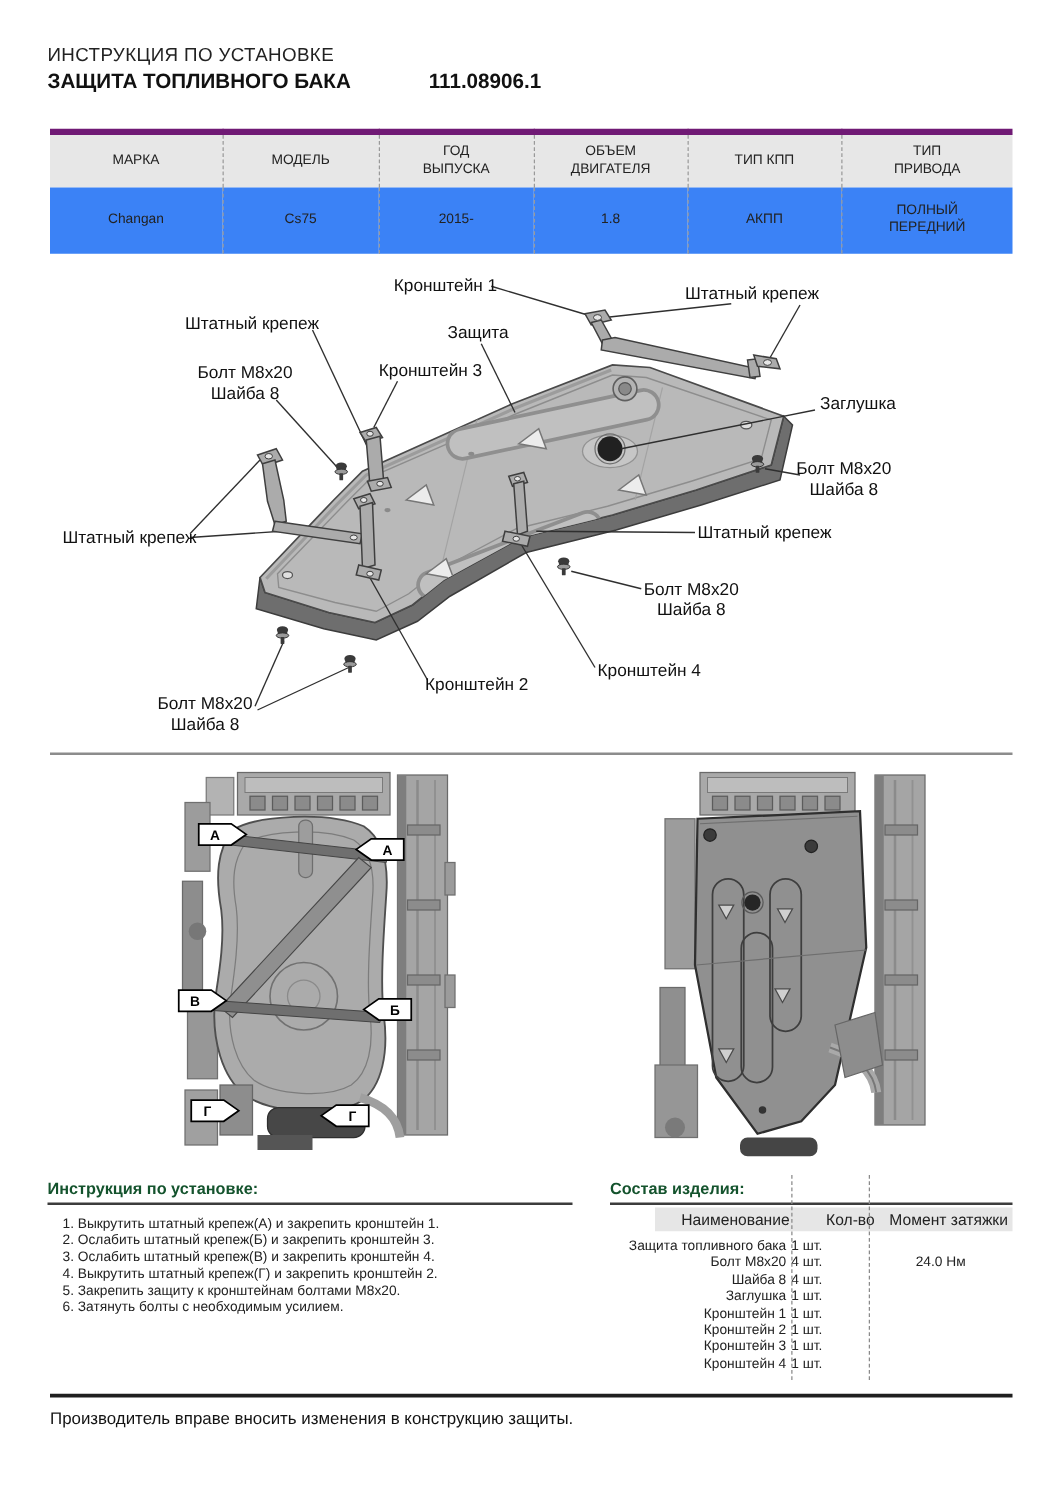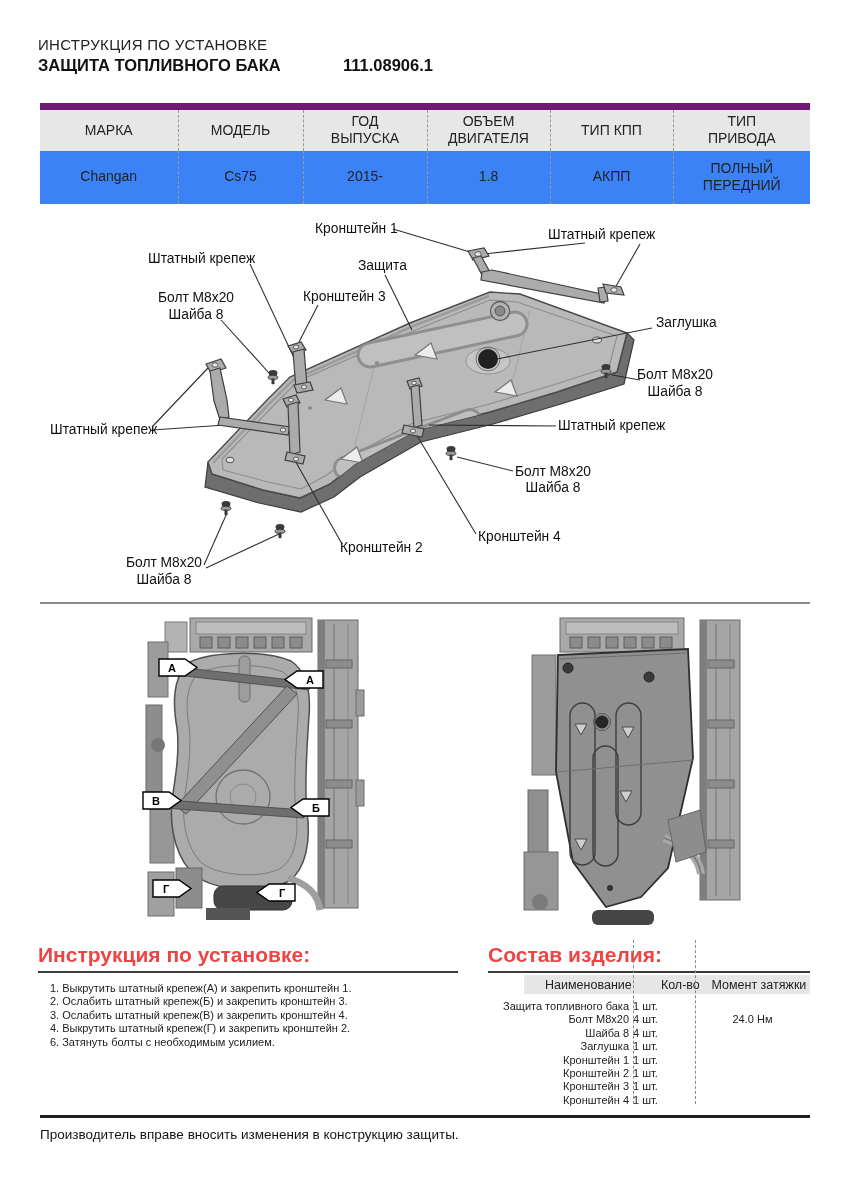--- a/index.html
+++ b/index.html
@@ -9,38 +9,38 @@
   }
   
   .doc-header { position:absolute; left:38px; top:36px; width:772px; }
   .doc-type { font-size:15px; letter-spacing:.3px; color:#222; }
   .doc-title-row { display:flex; margin-top:3px; font-size:16.5px; font-weight:bold; color:#111; }
   .product-title { width:305px; }
   
   .vehicle-table {
     position:absolute; left:40px; top:103px; width:770px;
     border-collapse:collapse; table-layout:fixed;
-    border-top:7px solid #701a75; font-size:14px; color:#222;
+    border-top:5px solid #701a75; font-size:11px; color:#222;
   }
   .vehicle-table th, .vehicle-table td {
     text-align:center; vertical-align:middle; white-space:pre-line;
     border-left:1px dashed #999; line-height:1.25; font-weight:normal; padding:0 4px;
   }
   .vehicle-table th:first-child, .vehicle-table td:first-child { border-left:none; }
   .vehicle-table thead tr { background:#e7e7e7; height:44px; }
   .vehicle-table tbody tr { height:53px; background:#3b82f6; }
   
   .diagram-svg { position:absolute; left:0; top:208px; }
   .photos-svg  { position:absolute; left:0; top:612px; }
   .diagram-label { font-size:13.8px; fill:#111; }
   .leader { stroke:#2f2f2f; stroke-width:1.1; fill:none; }
   .divider { position:absolute; left:40px; top:602px; width:770px; height:2px; background:#8c8c8c; }
   .marker-letter { font-size:11px; font-weight:bold; fill:#000; text-anchor:middle; }
   
-  .sec-title { font-weight:bold; font-size:21px; color:#ef4444; }
+  .sec-title { font-weight:bold; font-size:13px; color:#14532d; }
   .sec-rule { height:2px; background:#3c3c3c; margin-top:4px; }
   .install { position:absolute; left:38px; top:943px; width:420px; }
   .install-list { margin-top:9px; padding-left:12px; font-size:11px; line-height:13.4px; color:#222; }
   .parts { position:absolute; left:488px; top:943px; width:322px; }
   .parts .sec-title { }
   .parts-head { display:flex; background:#e6e6e6; height:19px; align-items:center;
                 font-size:12.5px; margin-top:2px; color:#222;margin-left:36px; }
   .ph-name { width:145px; text-align:center; }
   .ph-qty { width:62px; text-align:center; }
   .ph-torque { width:115px; text-align:center; }
@@ -359,20 +359,21 @@
   </svg>
 
   <div class="install">
     <div class="sec-title">Инструкция по установке:</div>
     <div class="sec-rule"></div>
     <div class="install-list">
       <div>1. Выкрутить штатный крепеж(А) и закрепить кронштейн 1.</div>
       <div>2. Ослабить штатный крепеж(Б) и закрепить кронштейн 3.</div>
       <div>3. Ослабить штатный крепеж(В) и закрепить кронштейн 4.</div>
       <div>4. Выкрутить штатный крепеж(Г) и закрепить кронштейн 2.</div>
+      <div>5. Закрепить защиту к кронштейнам болтами М8х20.</div>
       <div>6. Затянуть болты с необходимым усилием.</div>
     </div>
   </div>
 
   <div class="parts">
     <div class="dash-v v1"></div>
     <div class="dash-v v2"></div>
     <div class="sec-title">Состав изделия:</div>
     <div class="sec-rule"></div>
     <div class="parts-head">

